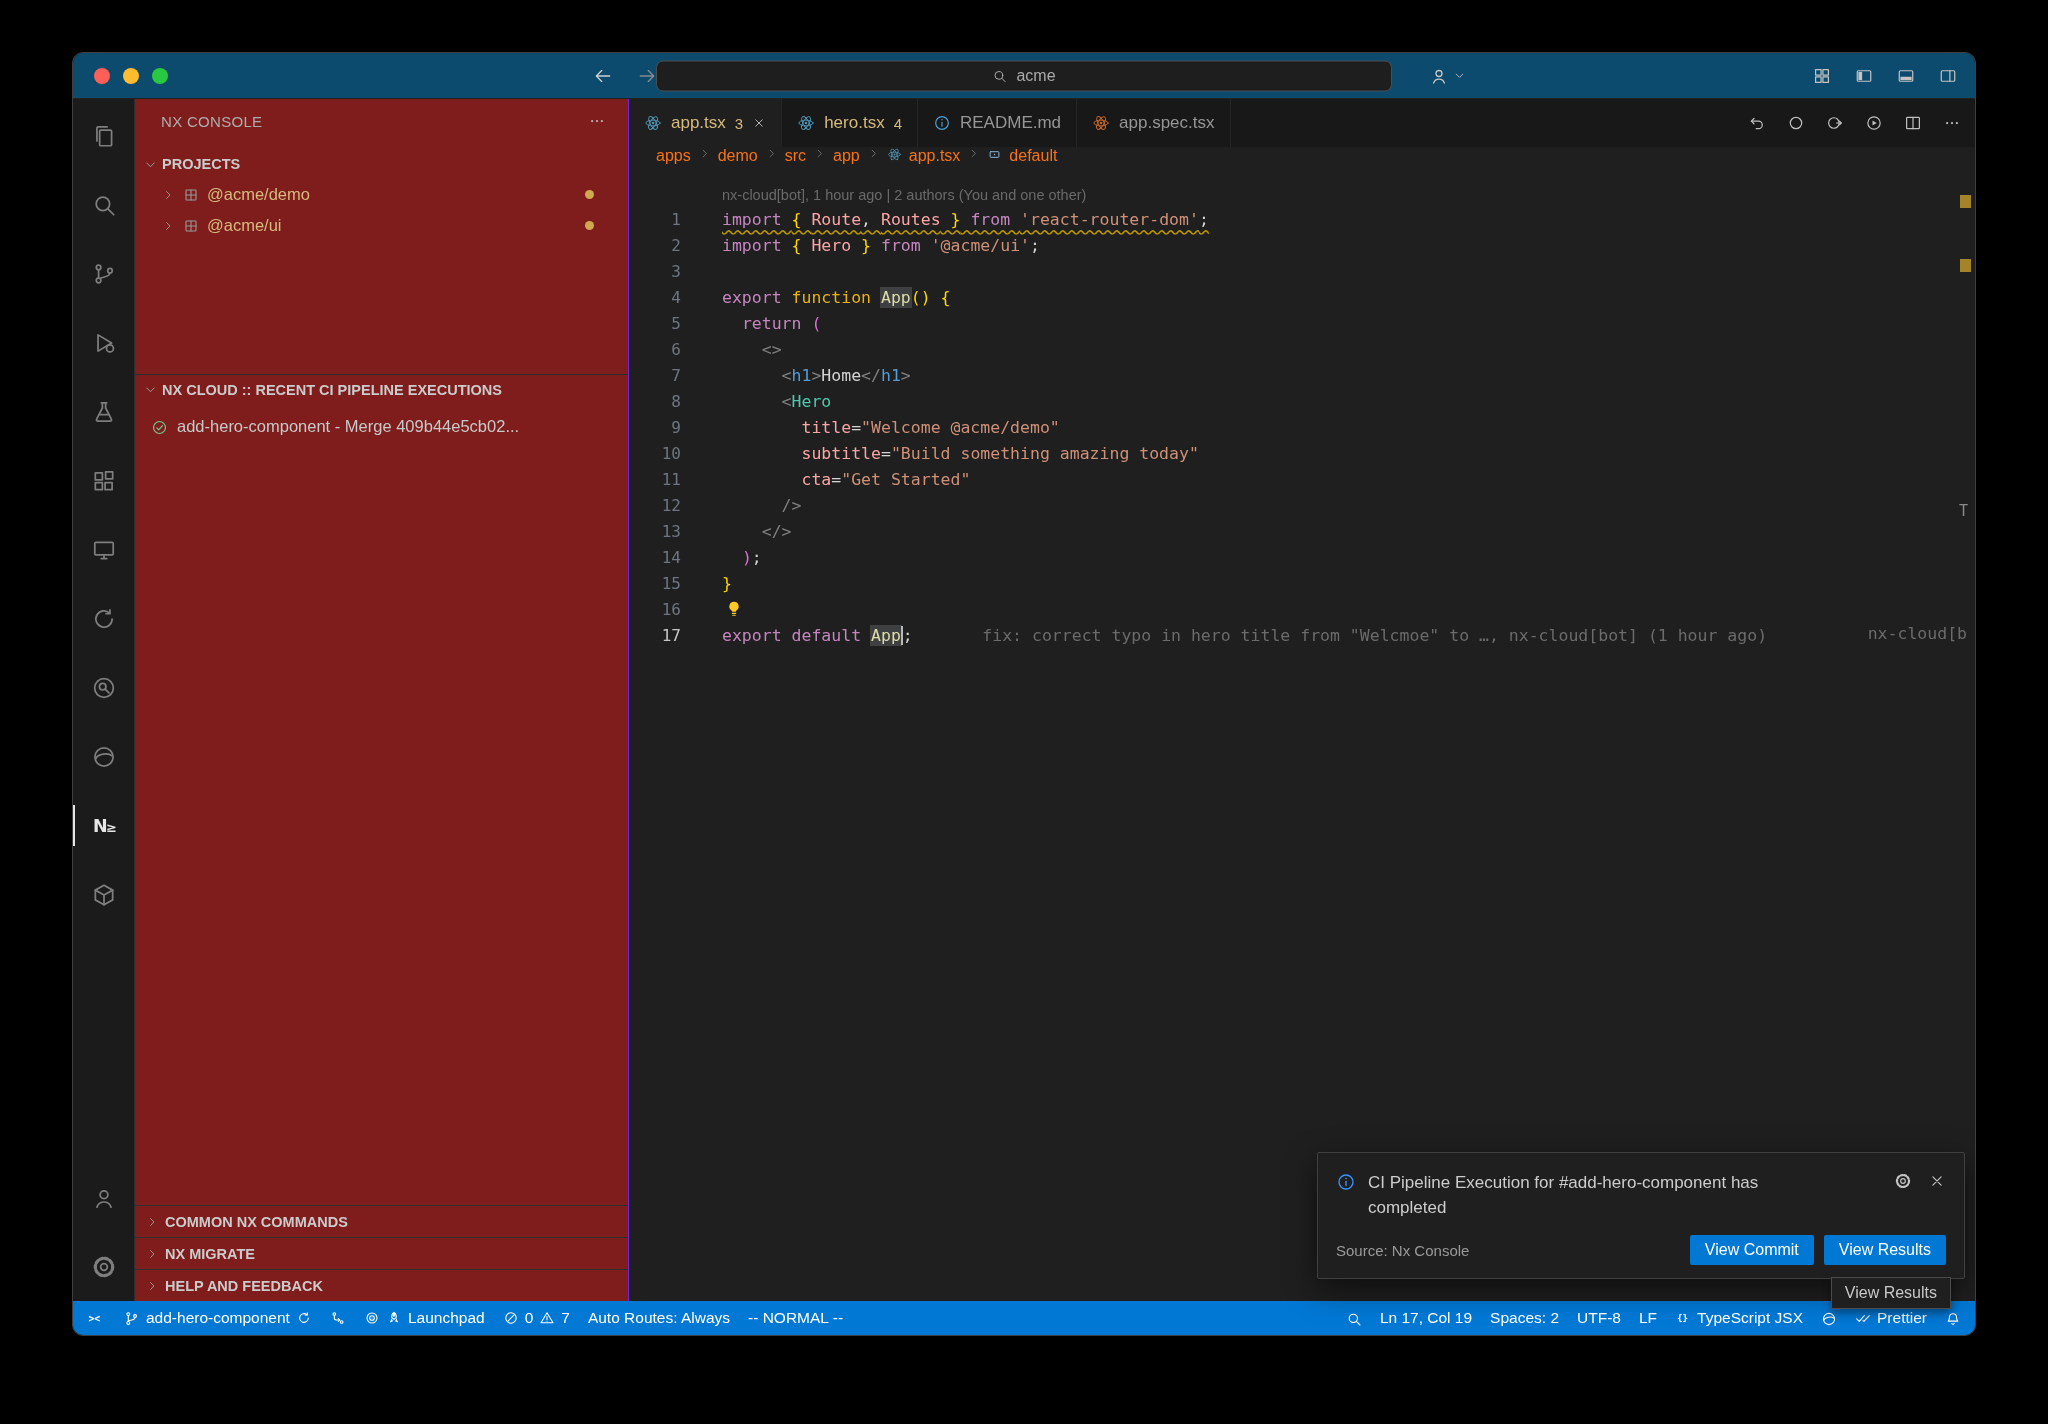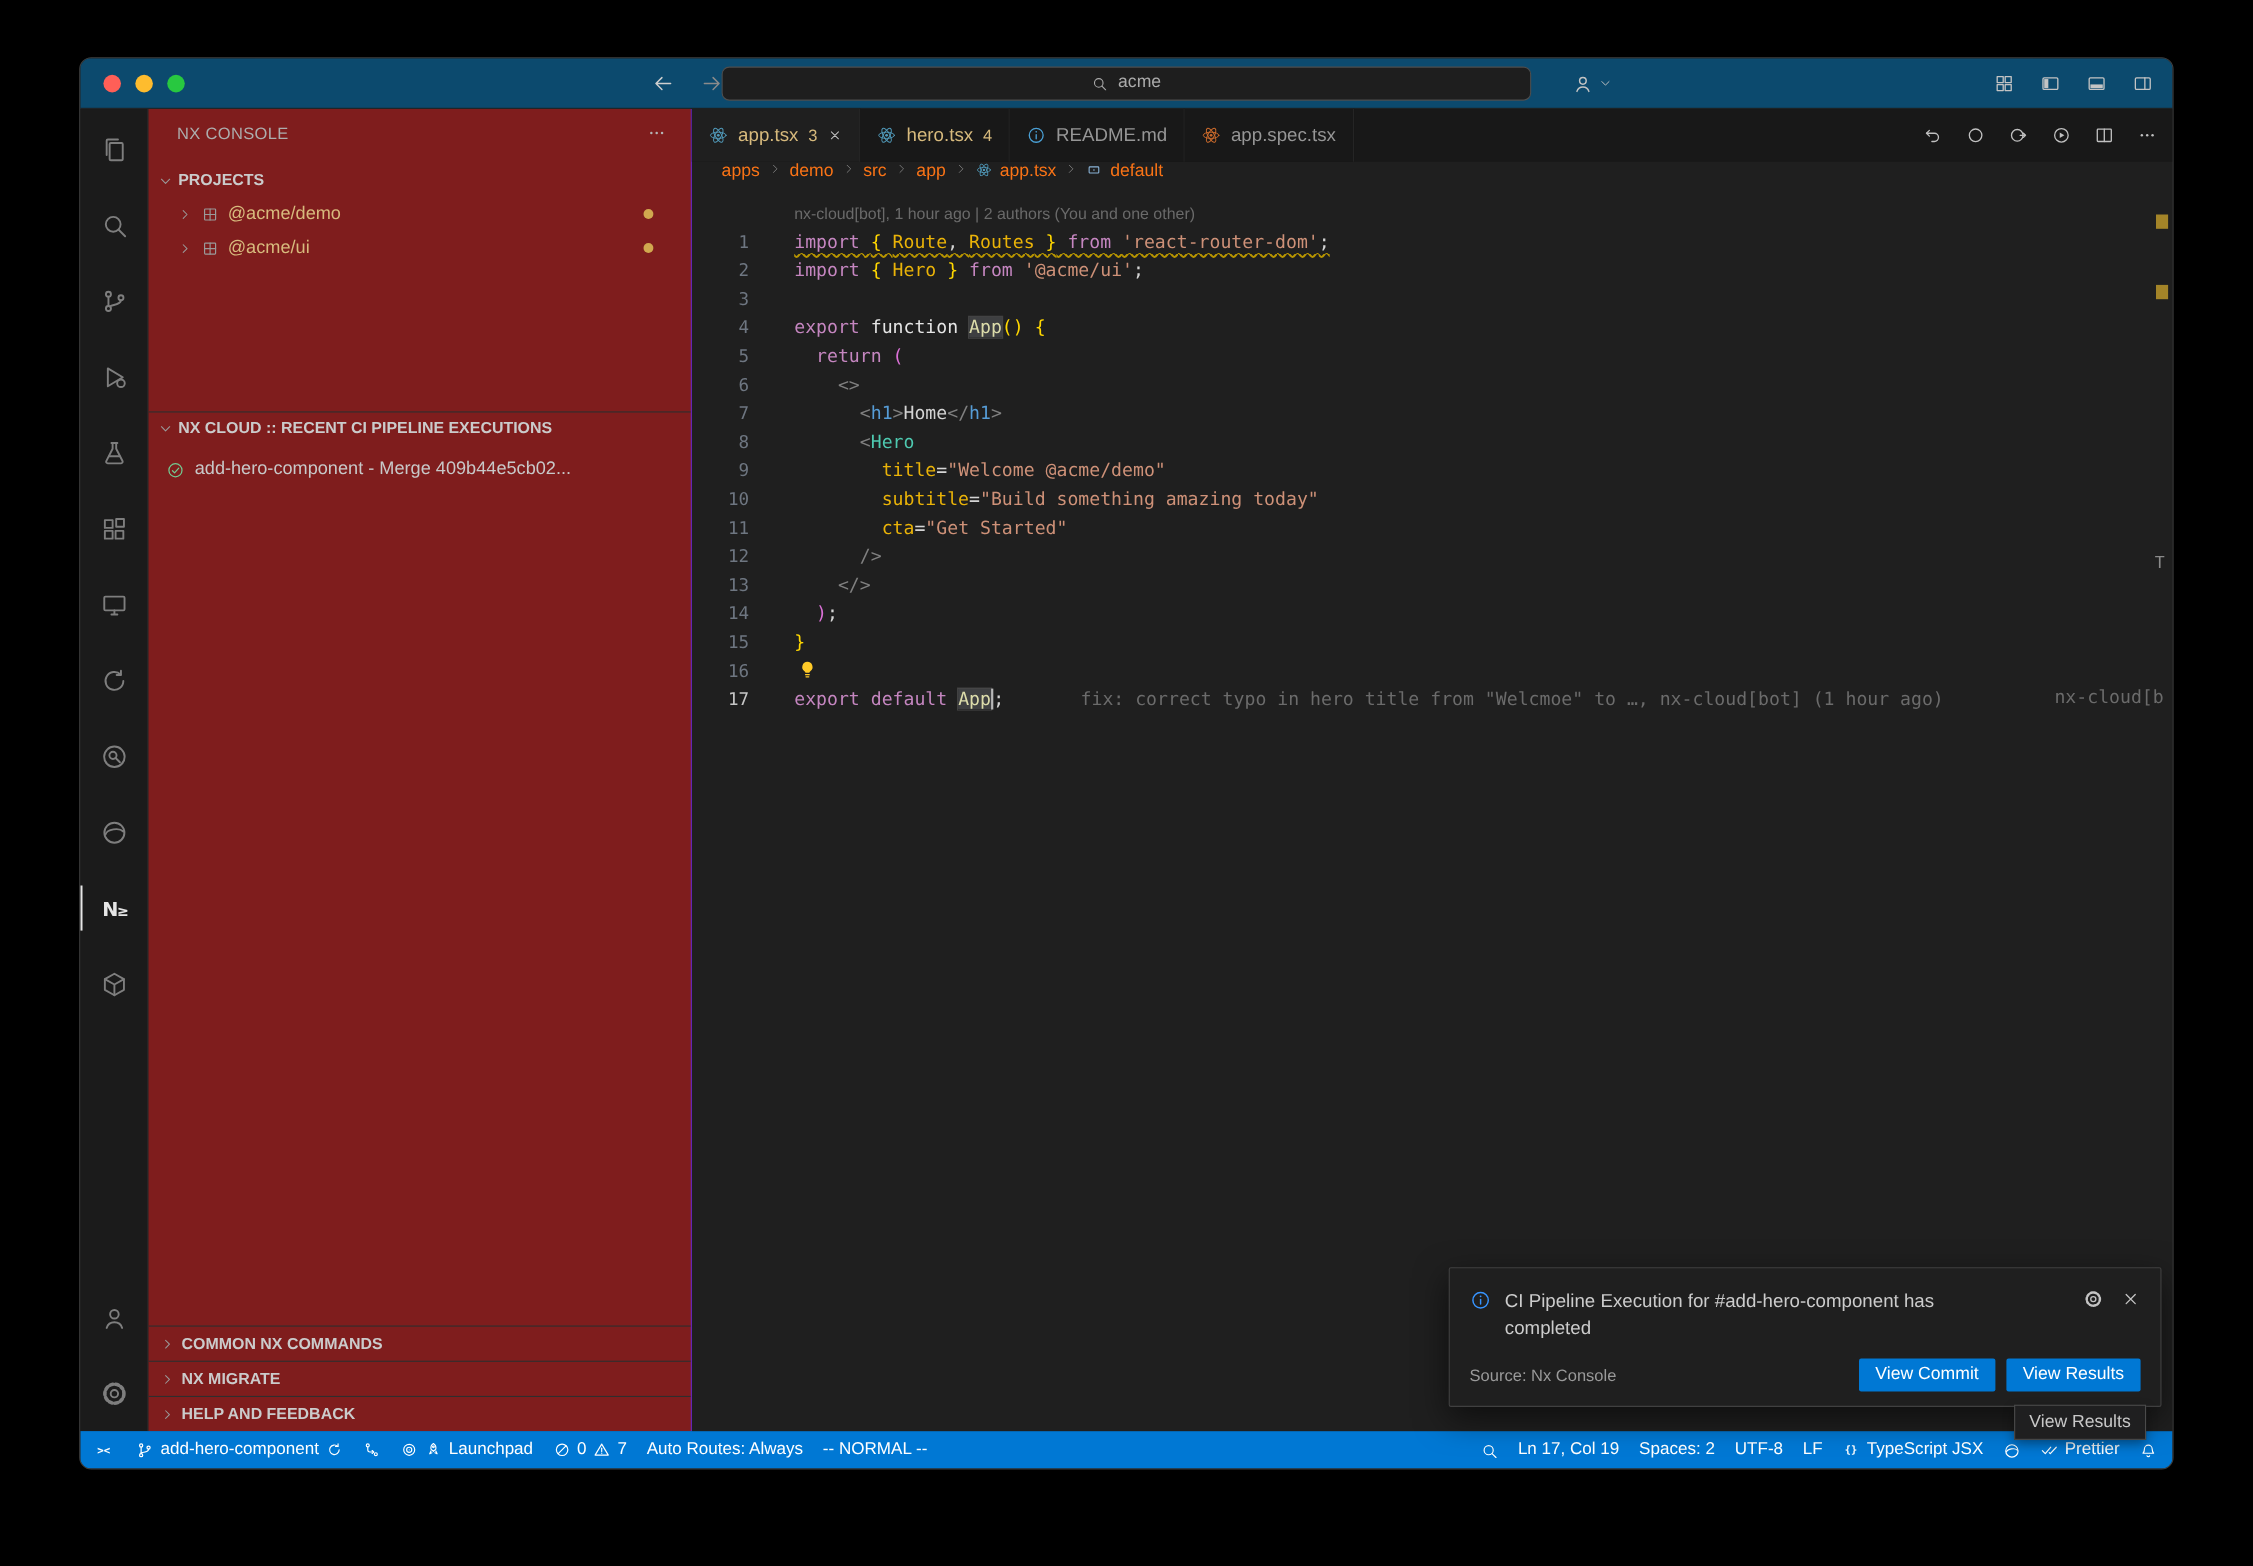--- a/index.html
+++ b/index.html
@@ -59,21 +59,21 @@
   .crumb-sep{color:#787878}
   .crumb-icon{color:#519aba}
   .sym{color:#8ab4d8}
 
   .code-area{flex:1;position:relative;font-family:"DejaVu Sans Mono","Liberation Mono",monospace;font-size:16.5px;overflow:hidden;padding-top:3px}
   .blame-head{height:24px;line-height:24px;padding-left:93px;color:#6a6a6a;font-size:14.5px;font-family:"Liberation Sans",sans-serif}
   .code-line{height:26px;line-height:26px;display:flex;white-space:pre}
   .gutter{flex:0 0 52px;text-align:right;color:#6e7681;font-size:16px}
   .code-line.active .gutter{color:#c6c6c6}
   .lcontent{margin-left:41px}
-  .tk-kw{color:#c586c0}.tk-typekw{color:#e5e5e5}.tk-fn{color:#dcdcaa}.tk-ident{color:#eab308}
+  .tk-kw{color:#c586c0}.tk-typekw{color:#eab308}.tk-fn{color:#dcdcaa}.tk-ident{color:#fca5a5}
   .tk-str{color:#ce9178}.tk-p{color:#d4d4d4}.tk-b1{color:#ffd700}.tk-b2{color:#da70d6}
   .tk-tag{color:#569cd6}.tk-comp{color:#4ec9b0}.tk-ang{color:#808080}.tk-txt{color:#d4d4d4}
   .tk-blame{color:#6b6b6b}
   .hl{background:rgba(88,90,92,.55);box-shadow:0 0 0 1px rgba(130,130,130,.35)}
   .squiggle{text-decoration:underline;text-decoration-style:wavy;text-decoration-color:#b89500;text-underline-offset:4px}
   .caret{display:inline-block;width:0;border-left:2px solid #b8b8b8;height:19px;vertical-align:-4px}
   .bulb{display:inline-block;width:20px;height:20px;vertical-align:-4px;margin-left:2px}
   .overflow-blame{position:absolute;top:441px;right:8px;color:#6b6b6b;line-height:26px}
   .ruler-mark{position:absolute;right:4px;width:11px;height:13px;background:rgba(187,150,42,.85)}
   .m1{top:15px}.m2{top:79px}

